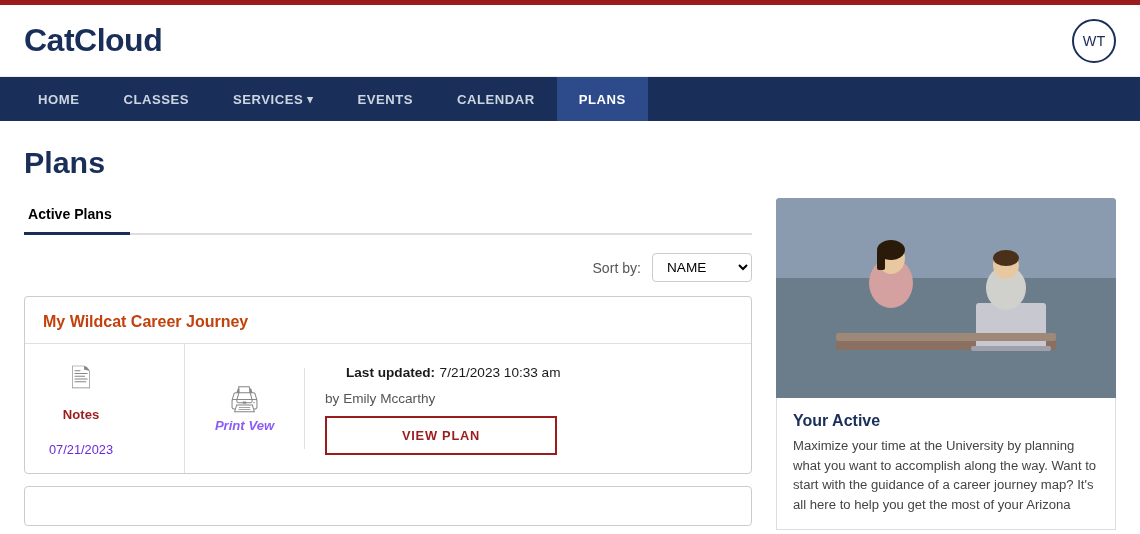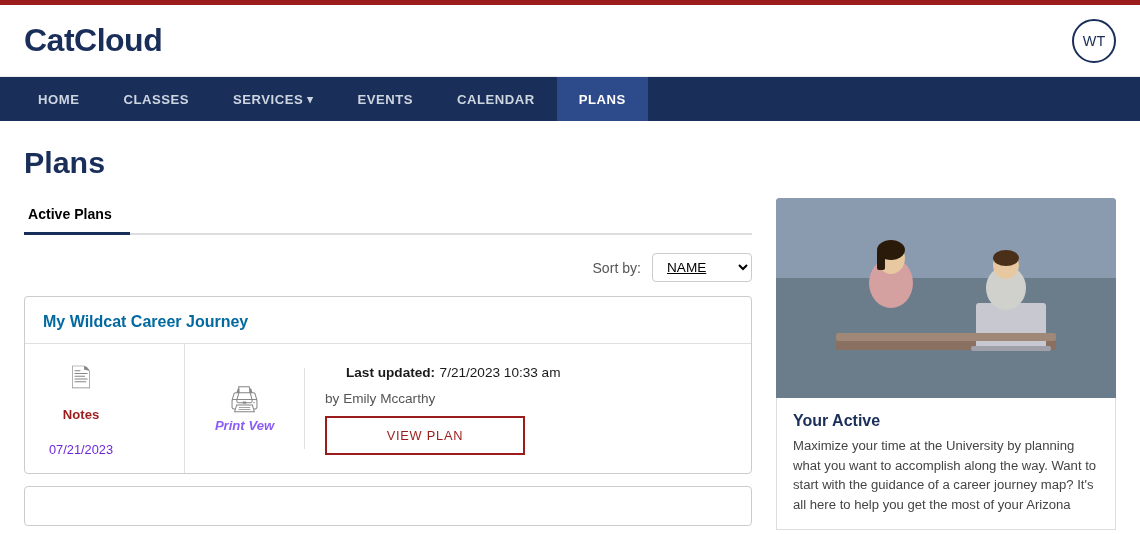--- a/index.html
+++ b/index.html
@@ -124,36 +124,35 @@
       color: #555;
     }
     .sort-select {
       border: 1px solid #ccc;
       border-radius: 4px;
       padding: 5px 28px 5px 10px;
       font-size: 0.85rem;
       background: #fff;
       appearance: auto;
       cursor: pointer;
-      text-decoration: underline;
     }
 
     
     .plan-card {
       border: 1px solid #ccc;
       border-radius: 4px;
       padding: 0;
       margin-bottom: 12px;
       background: #fff;
     }
     .plan-card-title {
       padding: 16px 18px 12px;
       font-size: 1rem;
       font-weight: bold;
-      color: #0369a1;
+      color: #c2410c;
       border-bottom: 1px solid #e0e0e0;
     }
     .plan-card-body {
       display: flex;
       align-items: stretch;
     }
     .plan-actions-left {
       display: flex;
       flex-direction: column;
       align-items: flex-start;
@@ -215,25 +214,25 @@
       padding: 16px 20px;
       display: flex;
       flex-direction: column;
       gap: 10px;
     }
     .view-plan-btn {
       border: 2px solid #9b1c1c;
       background: #fff;
       color: #9b1c1c;
       font-size: 0.8rem;
-      font-weight: 400;
+      font-weight: 700;
       letter-spacing: 0.06em;
       padding: 10px 24px;
       cursor: pointer;
-      width: 200px;
+      width: 232px;
       text-align: center;
     }
 
     
     .plan-card-partial {
       border: 1px solid #ccc;
       border-radius: 4px;
       height: 40px;
       background: #fff;
     }

